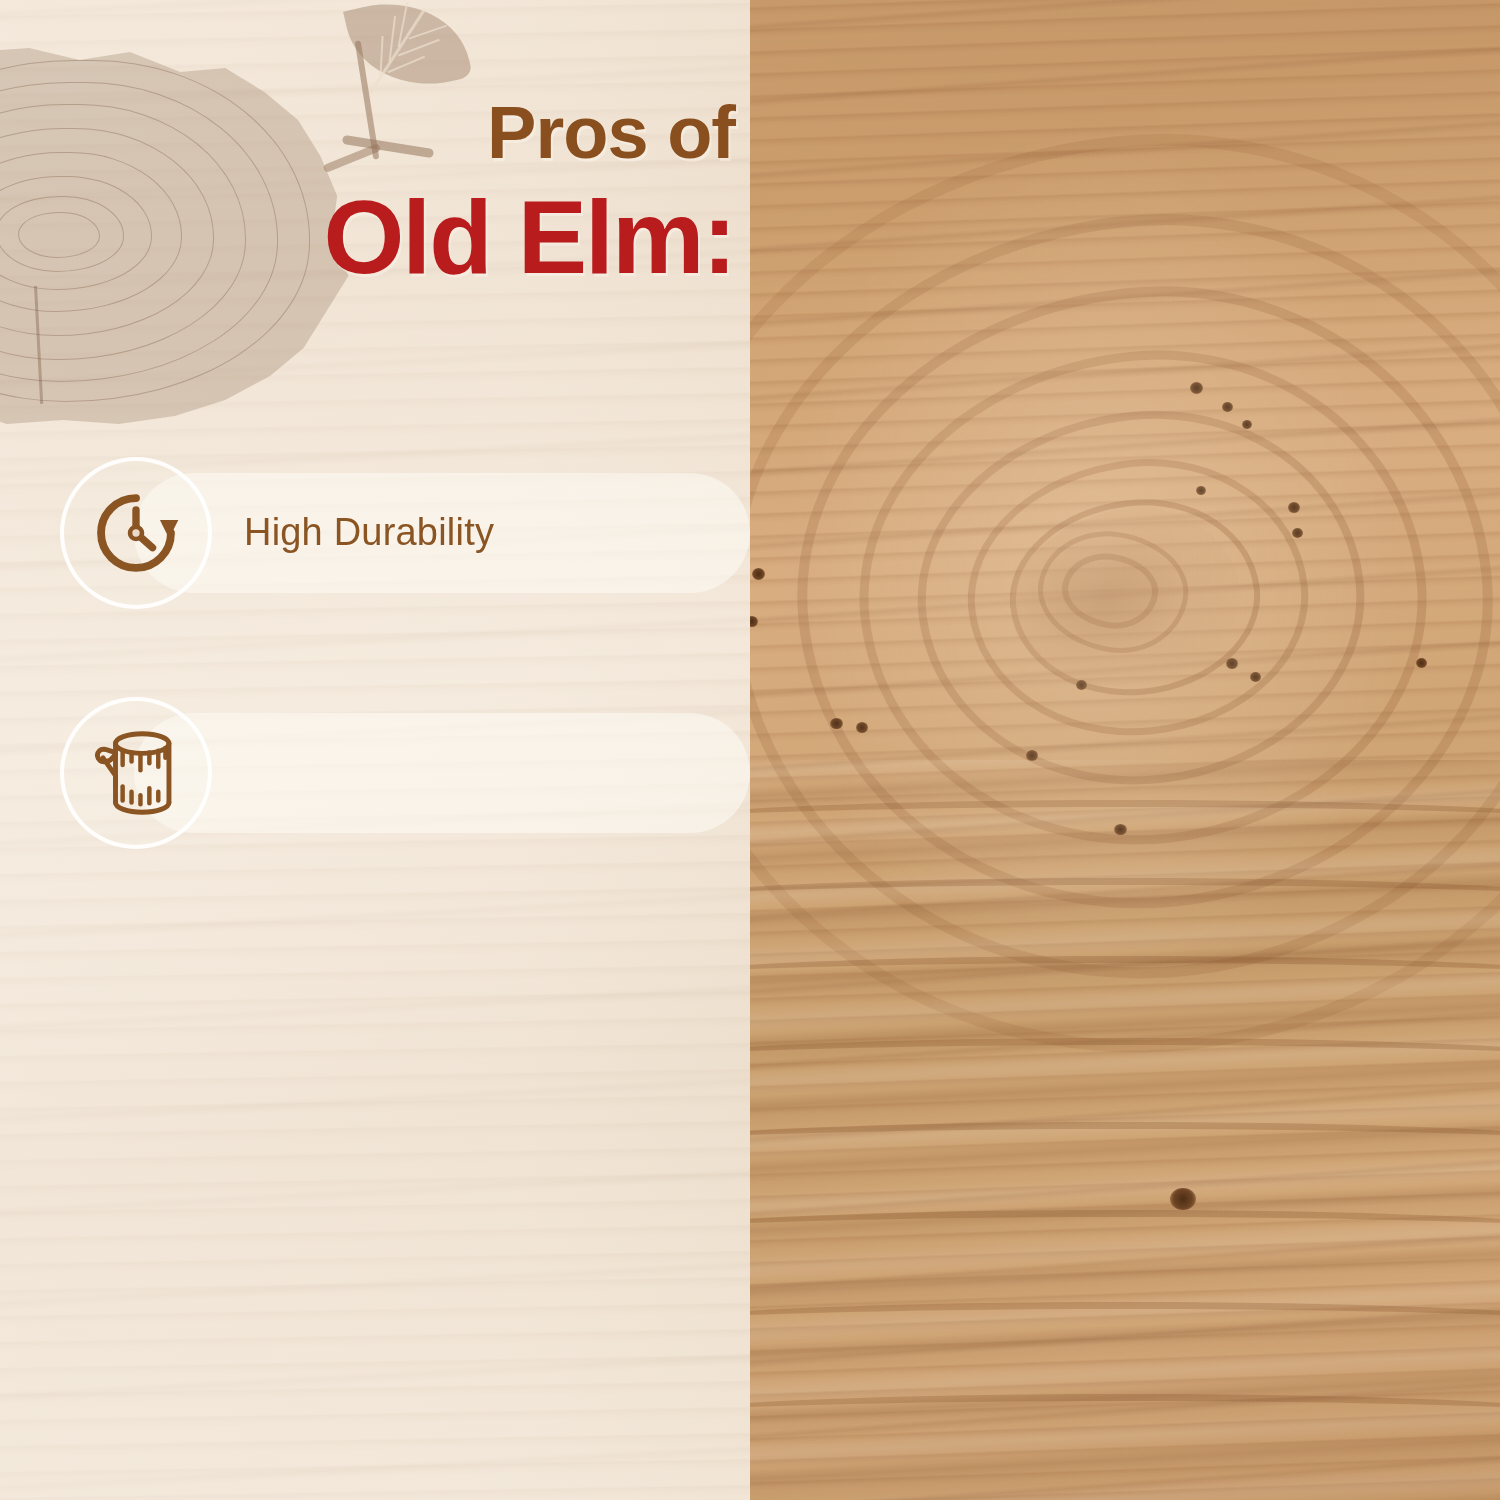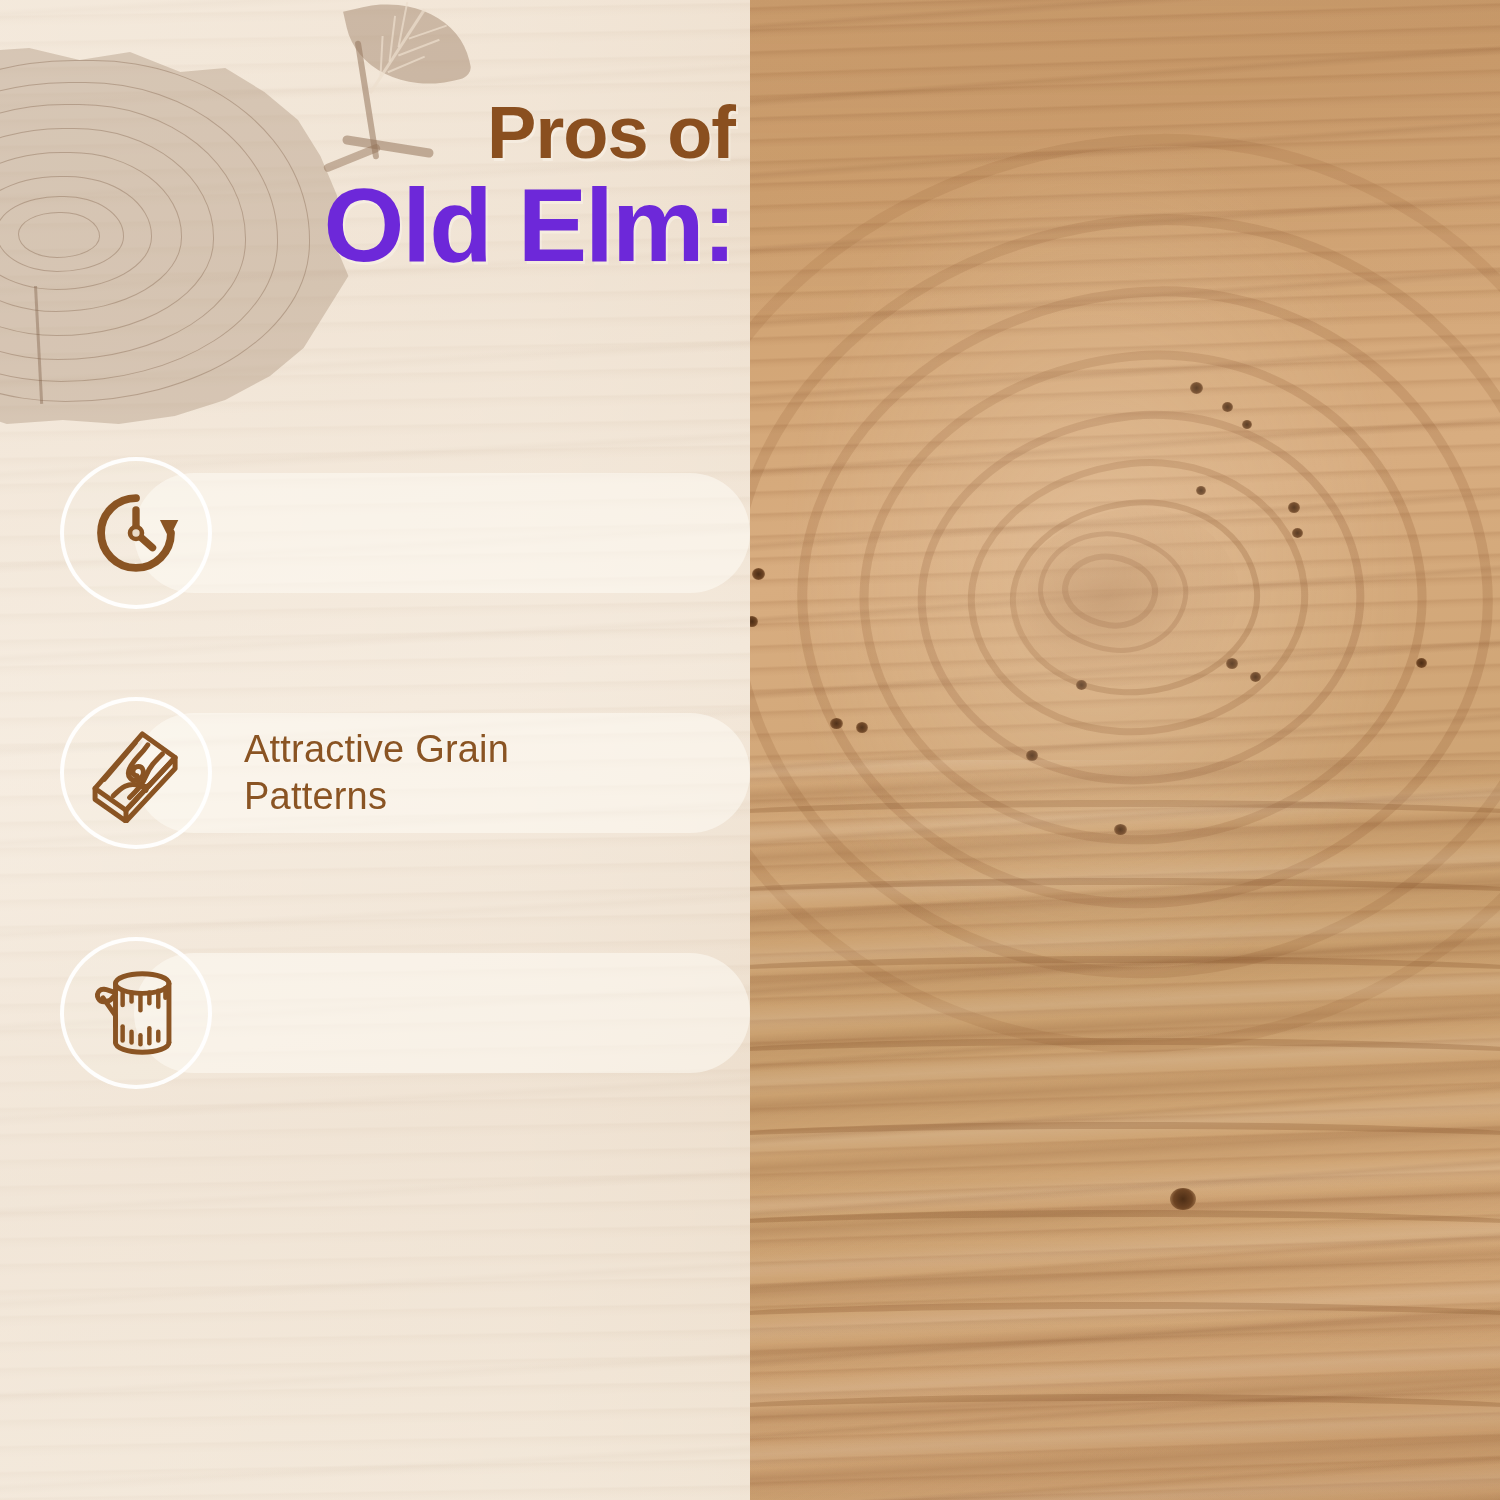--- a/index.html
+++ b/index.html
@@ -215,22 +215,23 @@
     font-weight:bold;
     letter-spacing:-1px;
     color:#8a4f1f;
     line-height:1.0;
     text-shadow:2px 3px 0 rgba(255,250,243,0.40);
   }
   .heading .l2 {
     font-size:104px;
     font-weight:bold;
     letter-spacing:-2px;
-    color:#6d28d9;
+    color:#b91c1c;
     line-height:1.06;
+    margin-top:12px;
     text-shadow:2px 3px 0 rgba(255,250,243,0.40);
   }
 
   
   .features {
     position:absolute;
     left:60px; top:455px;
     width:660px;
   }
   .feature {
@@ -371,41 +372,23 @@
         <div class="pill"></div>
         <div class="icon-circle">
           <svg width="92" height="92" viewBox="0 0 100 100">
             <path d="M50 12 A38 38 0 1 0 88 50" fill="none" stroke="#8a5423" stroke-width="8.5" stroke-linecap="round"></path>
             <path d="M76 36 L96 36 L86 56 Z" fill="#8a5423"></path>
             <line x1="50" y1="25" x2="50" y2="50" stroke="#8a5423" stroke-width="8" stroke-linecap="round"></line>
             <line x1="50" y1="50" x2="68" y2="66" stroke="#8a5423" stroke-width="8" stroke-linecap="round"></line>
             <circle cx="50" cy="50" r="6.5" fill="#eadbc8" stroke="#8a5423" stroke-width="5"></circle>
           </svg>
         </div>
+        <div class="feature-label">High Durability</div>
       </div>
 
-      <div class="feature">
-        <div class="pill"></div>
-        <div class="icon-circle">
-          <svg width="100" height="100" viewBox="0 0 110 110">
-            <g fill="none" stroke="#8a5423" stroke-width="5.5" stroke-linejoin="round" stroke-linecap="round">
-              <path d="M62 12 L98 38 L44 96 L10 72 Z"></path>
-              <path d="M10 72 L10 84 L44 108 L44 96"></path>
-              <path d="M44 96 L98 38 L98 50 L44 108"></path>
-              <path d="M54 22 L20 62"></path>
-              <path d="M68 24 C60 36 52 40 48 50 C44 58 50 66 58 62 C66 58 64 46 56 48 C50 50 50 58 56 58"></path>
-              <path d="M84 34 C76 42 70 48 66 58 C62 68 56 74 48 82"></path>
-              <path d="M30 80 C40 70 46 66 56 68 C62 69 66 72 70 68"></path>
-              <path d="M58 66 L66 74"></path>
-            </g>
-          </svg>
-        </div>
-        <div class="feature-label">Attractive Grain
-Patterns</div>
-      </div>
 
       <div class="feature">
         <div class="pill"></div>
         <div class="icon-circle">
           <svg width="98" height="98" viewBox="0 0 110 110">
             <g fill="none" stroke="#8a5423" stroke-width="5.5" stroke-linecap="round" stroke-linejoin="round">
               <ellipse cx="62" cy="22" rx="30" ry="11"></ellipse>
               <path d="M32 22 L32 30 L32 88"></path>
               <path d="M92 22 L92 88"></path>
               <path d="M32 88 A30 11 0 0 0 92 88"></path>

